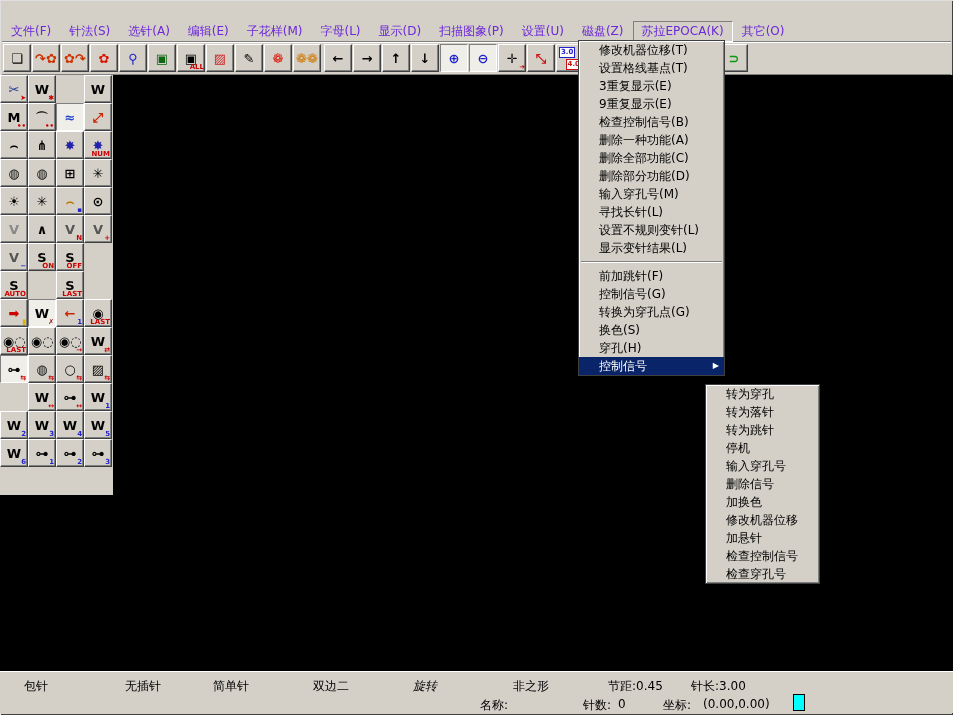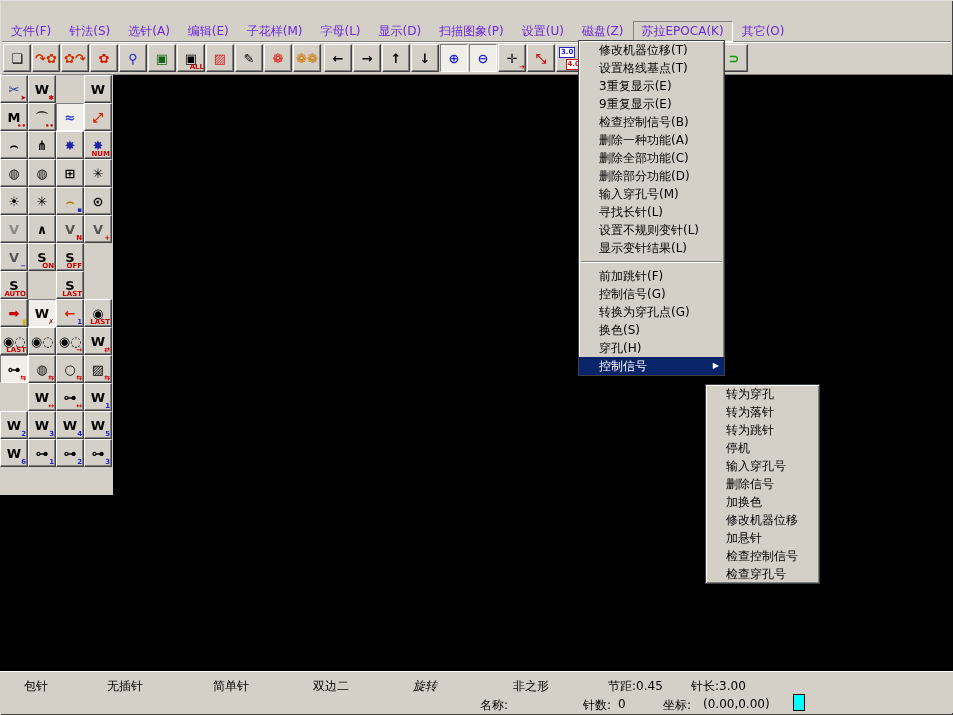--- a/index.html
+++ b/index.html
@@ -386,21 +386,21 @@
 
   <div id="statusbar">
     <span class="sfield2" style="left:480px">名称:</span>
     <span class="sfield2" style="left:520px"></span>
     <span class="sfield2" style="left:583px">针数:</span>
     <span class="sfield2" style="left:618px">0</span>
     <span class="sfield2" style="left:663px">坐标:</span>
     <span class="sfield2" style="left:703px">(0.00,0.00)</span>
     <div id="color-indicator" style="background: rgb(0, 255, 255);"></div>
   <span class="sfield" style="left: 24px;">包针</span>
-      <span class="sfield" style="left: 107px;">无插针</span>
+      <span class="sfield" style="left: 125px;">无插针</span>
       <span class="sfield" style="left: 213px;">简单针</span>
       <span class="sfield" style="left: 313px;">双边二</span>
       <span class="sfield" style="left: 413px; font-style: italic;">旋转</span>
       <span class="sfield" style="left: 513px;">非之形</span>
       <span class="sfield" style="left: 608px;">节距:0.45</span>
       <span class="sfield" style="left: 691px;">针长:3.00</span>
     </div>
 
 </div>
 

